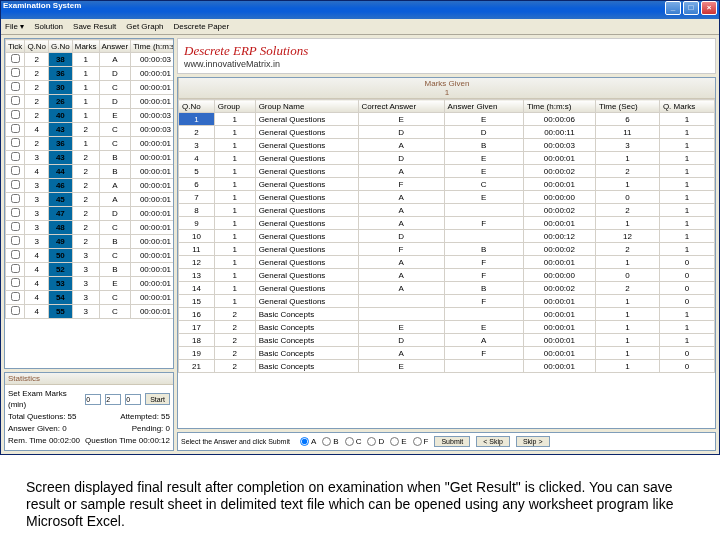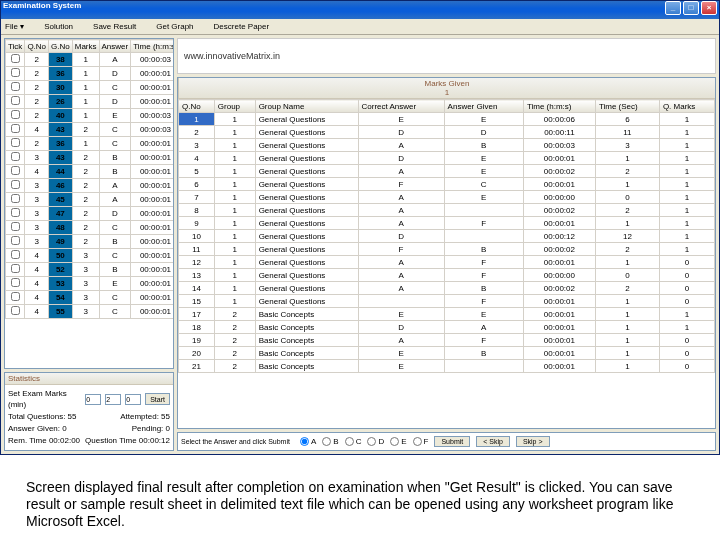--- a/index.html
+++ b/index.html
@@ -3,21 +3,21 @@
 <meta charset="utf-8">
 <style>
 *{box-sizing:border-box;margin:0;padding:0;font-family:Tahoma,Arial,sans-serif;font-size:8px}
 body{background:#fff;width:720px;height:540px;overflow:hidden}
 .window{width:720px;height:455px;border:1px solid #0a246a;background:#ece9d8;display:flex;flex-direction:column}
 .titlebar{height:18px;background:linear-gradient(#2a6ec6,#0a5dd8 40%,#0a5dd8 60%,#2a6ec6);color:#fff;display:flex;align-items:flex-start;padding:0 2px;font-size:9px;font-weight:bold}
 .titlebar .spacer{flex:1}
 .winbtns{display:flex;gap:2px}
 .winbtn{width:16px;height:14px;background:linear-gradient(#7aace6,#3a7ed0);border:1px solid #fff;border-radius:2px;color:#fff;text-align:center;line-height:11px;font-weight:bold;font-size:8px}
 .winbtn.close{background:linear-gradient(#e88,#c33)}
-.menubar{height:16px;background:#ece9d8;border-bottom:1px solid #aca899;display:flex;align-items:center;padding:0 4px;gap:20px;font-size:9px}
+.menubar{height:16px;background:#ece9d8;border-bottom:1px solid #aca899;display:flex;align-items:center;padding:0 4px;gap:10px;font-size:9px}
 .menubar span{cursor:default}
 .content{flex:1;display:flex;gap:3px;padding:3px;overflow:hidden}
 .left-pane{width:170px;display:flex;flex-direction:column;gap:3px}
 .panel{border:1px solid #7f9db9;background:#fff;display:flex;flex-direction:column}
 .panel-hdr{background:linear-gradient(#f3f3f0,#e4e2d5);padding:1px 3px;font-size:8px;color:#8b5a3c;border-bottom:1px solid #cdc7b6}
 .exam-paper{flex:1;overflow:hidden}
 .exam-tbl{width:100%;border-collapse:collapse;font-size:7px}
 .exam-tbl th,.exam-tbl td{border:1px solid #d4d0c8;padding:1px 2px;text-align:center;height:13px;white-space:nowrap}
 .exam-tbl th{background:linear-gradient(#fff,#e4e2d5);font-weight:normal}
 .exam-tbl .qno{background:#0369a1;color:#000;font-weight:bold}
@@ -258,20 +258,21 @@
             </div>
           <div class="row">
               <span>Rem. Time 00:02:00</span>
               <span style="margin-left:auto">Question Time 00:00:12</span>
             </div>
         </div>
       </div>
     </div>
     <div class="right-pane">
       <div class="logo">
+        <div class="l1">Descrete ERP Solutions</div>
         <div class="l2">www.innovativeMatrix.in</div>
       </div>
       <div class="panel qpanel">
         <div class="qhdr-row">
           <div class="panel-hdr marks"><span>Marks Given</span><br><span>1</span></div>
         </div>
         <div class="qtbl-wrap">
           <table class="qtbl">
             <thead>
                 <tr id="q-head">
@@ -430,20 +431,30 @@
                   <td class="c">15</td>
                   <td class="c">1</td>
                   <td>General Questions</td>
                   <td class="c"></td>
                   <td class="c">F</td>
                   <td class="c">00:00:01</td>
                   <td class="c">1</td>
                   <td class="c">0</td>
                 </tr>
                 <tr>
+                  <td class="c">16</td>
+                  <td class="c">2</td>
+                  <td>Basic Concepts</td>
+                  <td class="c"></td>
+                  <td class="c"></td>
+                  <td class="c">00:00:01</td>
+                  <td class="c">1</td>
+                  <td class="c">1</td>
+                </tr>
+                <tr>
                   <td class="c">17</td>
                   <td class="c">2</td>
                   <td>Basic Concepts</td>
                   <td class="c">E</td>
                   <td class="c">E</td>
                   <td class="c">00:00:01</td>
                   <td class="c">1</td>
                   <td class="c">1</td>
                 </tr>
                 <tr>
@@ -455,30 +466,20 @@
                   <td class="c">00:00:01</td>
                   <td class="c">1</td>
                   <td class="c">1</td>
                 </tr>
                 <tr>
                   <td class="c">19</td>
                   <td class="c">2</td>
                   <td>Basic Concepts</td>
                   <td class="c">A</td>
                   <td class="c">F</td>
-                  <td class="c">00:00:01</td>
-                  <td class="c">1</td>
-                  <td class="c">0</td>
-                </tr>
-                <tr>
-                  <td class="c">20</td>
-                  <td class="c">2</td>
-                  <td>Basic Concepts</td>
-                  <td class="c">E</td>
-                  <td class="c">B</td>
                   <td class="c">00:00:01</td>
                   <td class="c">1</td>
                   <td class="c">0</td>
                 </tr>
                 <tr>
                   <td class="c">21</td>
                   <td class="c">2</td>
                   <td>Basic Concepts</td>
                   <td class="c">E</td>
                   <td class="c"></td>

